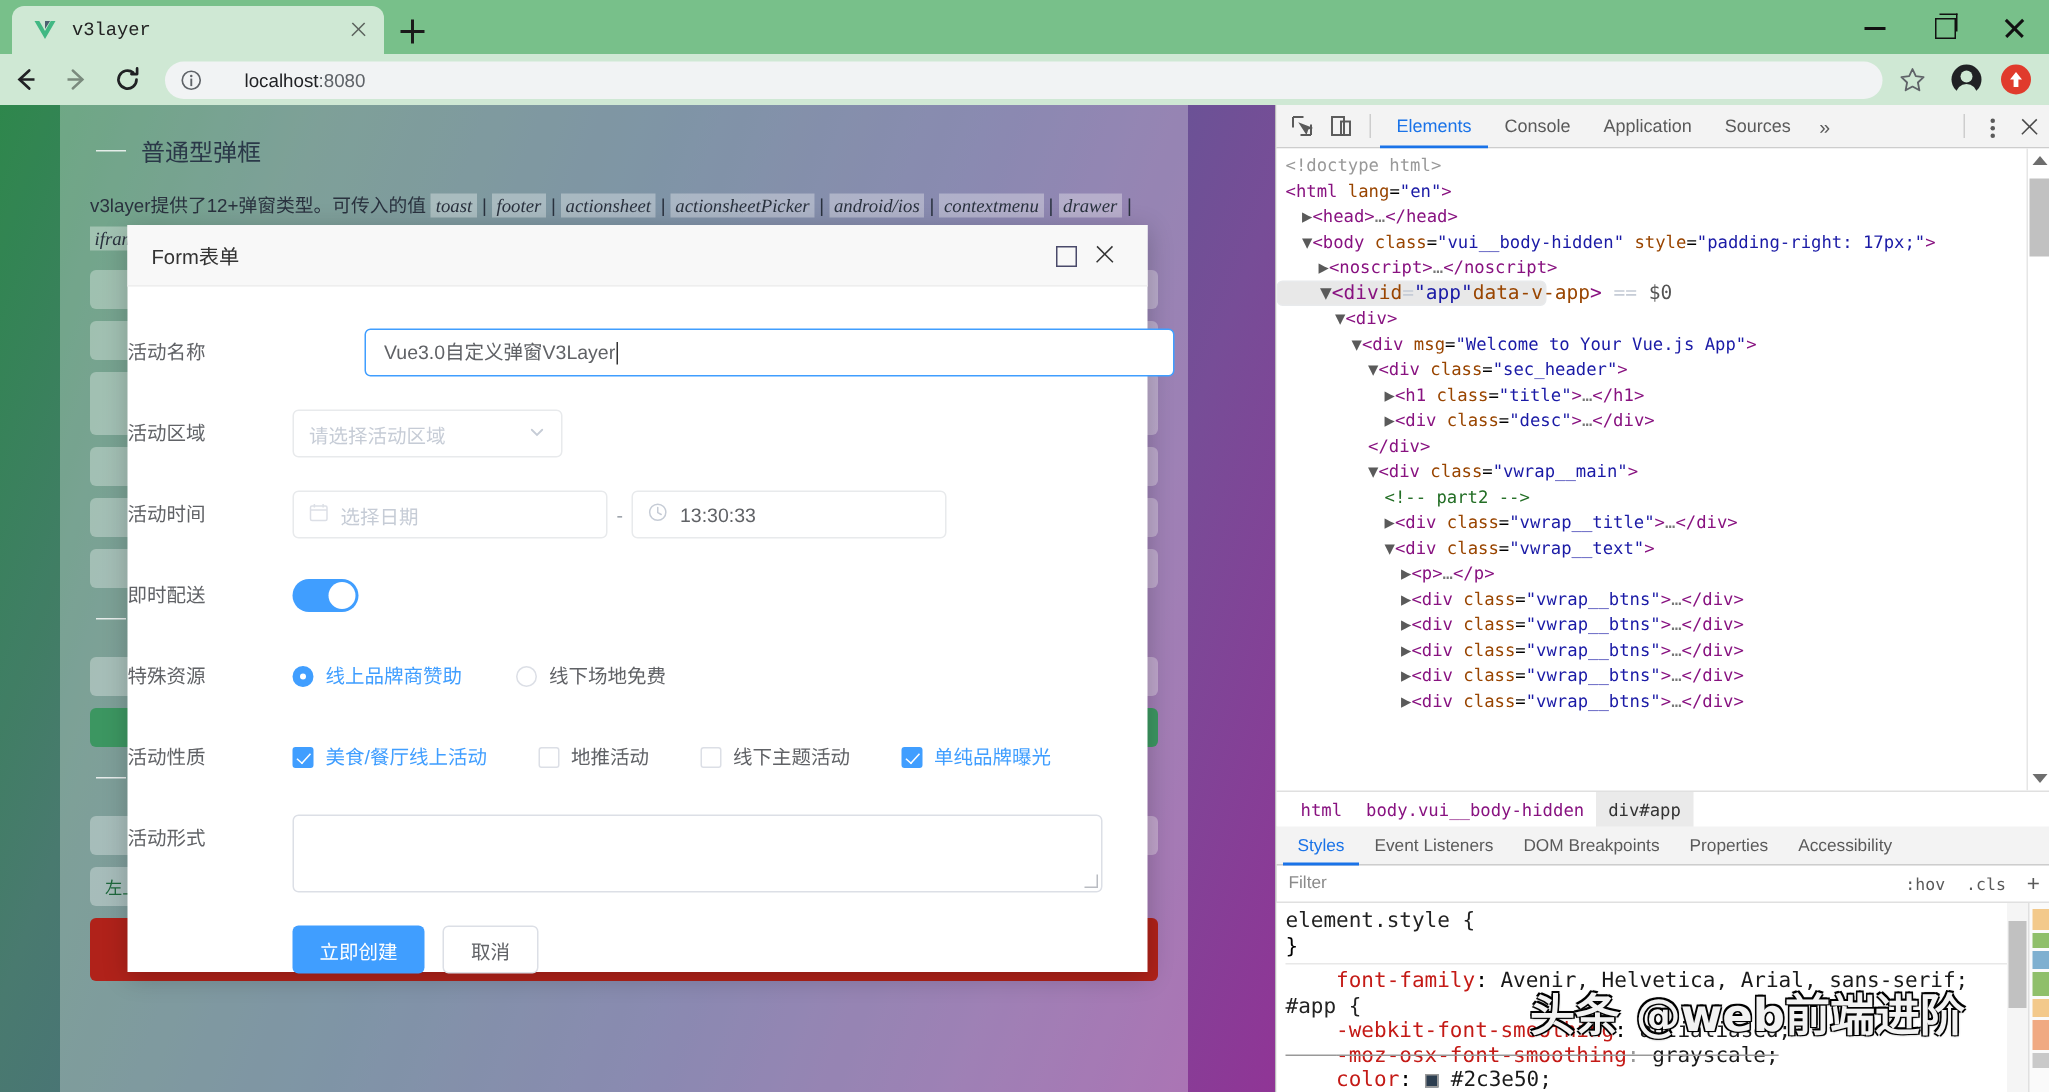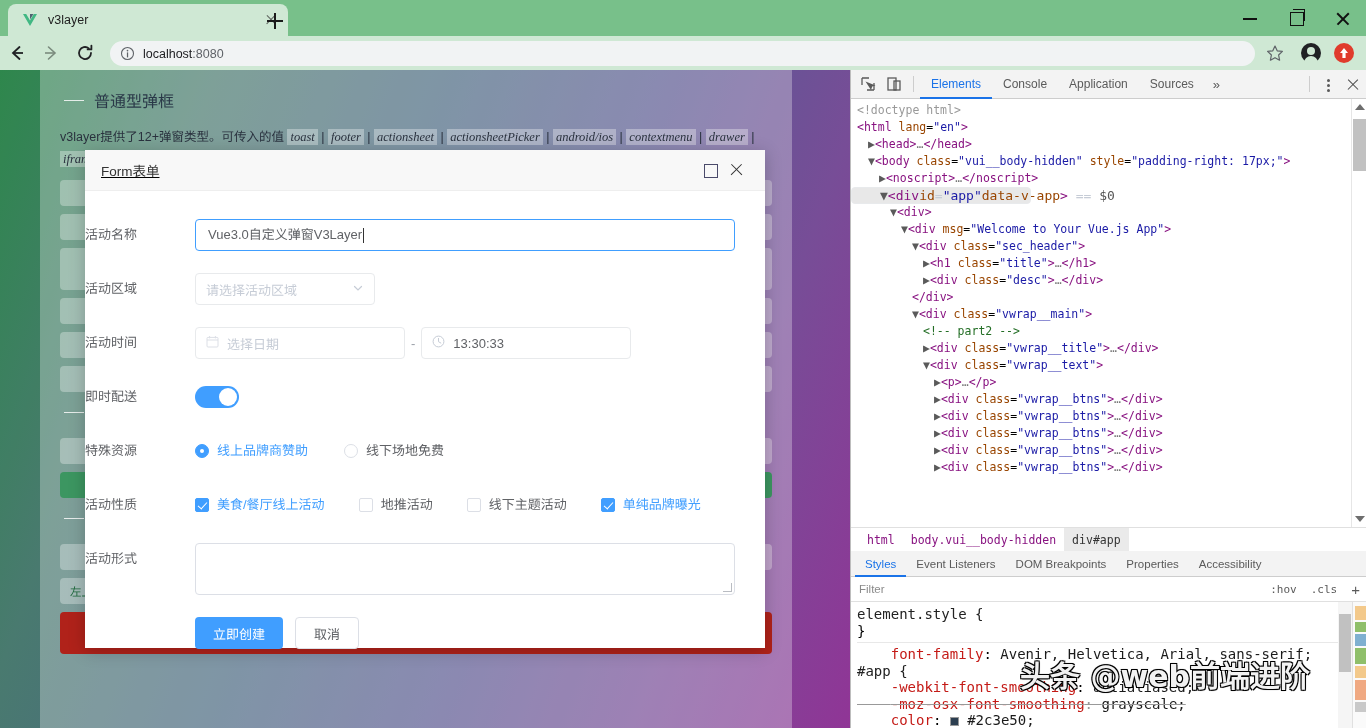--- a/index.html
+++ b/index.html
@@ -10,23 +10,23 @@
     background: #fff;
   }
   .app { position: relative; width: 1366px; height: 728px; }
 
   
   .titlebar {
     position: absolute; left: 0; top: 0; width: 1366px; height: 36px;
     background: #78c08a;
   }
   .tab {
-    position: absolute; left: 8px; top: 4px; width: 280px; height: 32px;
+    position: absolute; left: 8px; top: 4px; width: 248px; height: 32px;
     background: #cfe8d4; border-radius: 8px 8px 0 0;
-    display: flex; align-items: center; padding: 0 8px;
+    display: flex; align-items: center; padding: 0 8px; font-family: Liberation Mono, monospace;
   }
   .tab-favicon { width: 16px; height: 16px; margin: 0 10px 0 6px; flex: 0 0 auto; }
   .tab-title {
     font-size: 12.5px; color: #222; flex: 1 1 auto;
     white-space: nowrap; overflow: hidden; text-overflow: ellipsis;
   }
   .tab-close {
     width: 18px; height: 18px; flex: 0 0 auto; position: relative;
     opacity: .75;
   }
@@ -67,20 +67,21 @@
   .toolbar {
     position: absolute; left: 0; top: 36px; width: 1366px; height: 34px;
     background: #cfe8d4; display: flex; align-items: center;
   }
   .navbtn { width: 34px; height: 34px; position: relative; flex: 0 0 auto; }
   .navbtn svg { position: absolute; left: 7px; top: 7px; }
   .omnibox {
     position: absolute; left: 110px; top: 5px; width: 1145px; height: 25px;
     background: #f1f3f4; border-radius: 13px; display: flex; align-items: center;
     padding: 0 10px;
+    gap: 20px;
   }
   .info-icon { width: 15px; height: 15px; flex: 0 0 auto; margin-right: 8px; }
   .url { font-size: 12.5px; color: #202124; }
   .url .host { color: #202124; }
   .url .port { color: #5f6368; }
   .star-btn { position: absolute; right: 82px; top: 8px; width: 18px; height: 18px; }
   .profile-btn {
     position: absolute; right: 45px; top: 7px; width: 20px; height: 20px;
     border-radius: 50%; background: #202124;
   }
@@ -132,21 +133,21 @@
   .pbtn.sm { flex: 0 0 auto; padding: 0 10px; height: 26px; font-size: 11.5px; }
 
   
   .mask { position: absolute; left: 0; top: 70px; width: 850px; height: 658px; background: rgba(0,0,0,0.02); }
   .modal {
     position: absolute; left: 85px; top: 150px; width: 680px; height: 498px;
     background: #fff; box-shadow: 0 3px 16px rgba(0,0,0,.22);
   }
   .modal-head {
     height: 41px; border-bottom: 1px solid #eee; display: flex; align-items: center;
-    padding: 0 16px; background: #f8f8f8; text-decoration: underline;
+    padding: 0 16px; background: #f8f8f8;
   }
   .modal-title { font-size: 13.5px; color: #333; flex: 1 1 auto; }
   .mh-btn { width: 26px; height: 26px; position: relative; }
   .mh-max::after {
     content: ""; position: absolute; left: 7px; top: 7px; width: 12px; height: 12px;
     border: 1.4px solid #4a4a6a;
   }
   .mh-close::before, .mh-close::after {
     content: ""; position: absolute; left: 6px; top: 12.2px; width: 15px; height: 1.4px; background: #333;
   }
@@ -159,21 +160,21 @@
     width: 110px; flex: 0 0 110px; text-align: left; padding-right: 12px;
     font-size: 13px; color: #606266; line-height: 32px;
   }
   .fctrl { flex: 1 1 auto; }
 
   .inp {
     width: 540px; height: 32px; border: 1px solid #dcdfe6; border-radius: 4px;
     padding: 0 12px; font-size: 13px; color: #606266; line-height: 30px;
     display: flex; align-items: center; background: #fff;
   }
-  .inp.focus { border-color: #409eff; }
+  .inp.focus { border-color: #409eff; margin-left: 48px; }
   .caret {
     display: inline-block; width: 1px; height: 15px; background: #333;
     margin-left: 1px;
   }
   .sel {
     width: 180px; height: 32px; border: 1px solid #e8eaec; border-radius: 4px;
     display: flex; align-items: center; padding: 0 10px; font-size: 13px; color: #c6ccd6;
   }
   .sel .chev { margin-left: auto; }
   .dt-wrap { display: flex; align-items: center; gap: 6px; }

